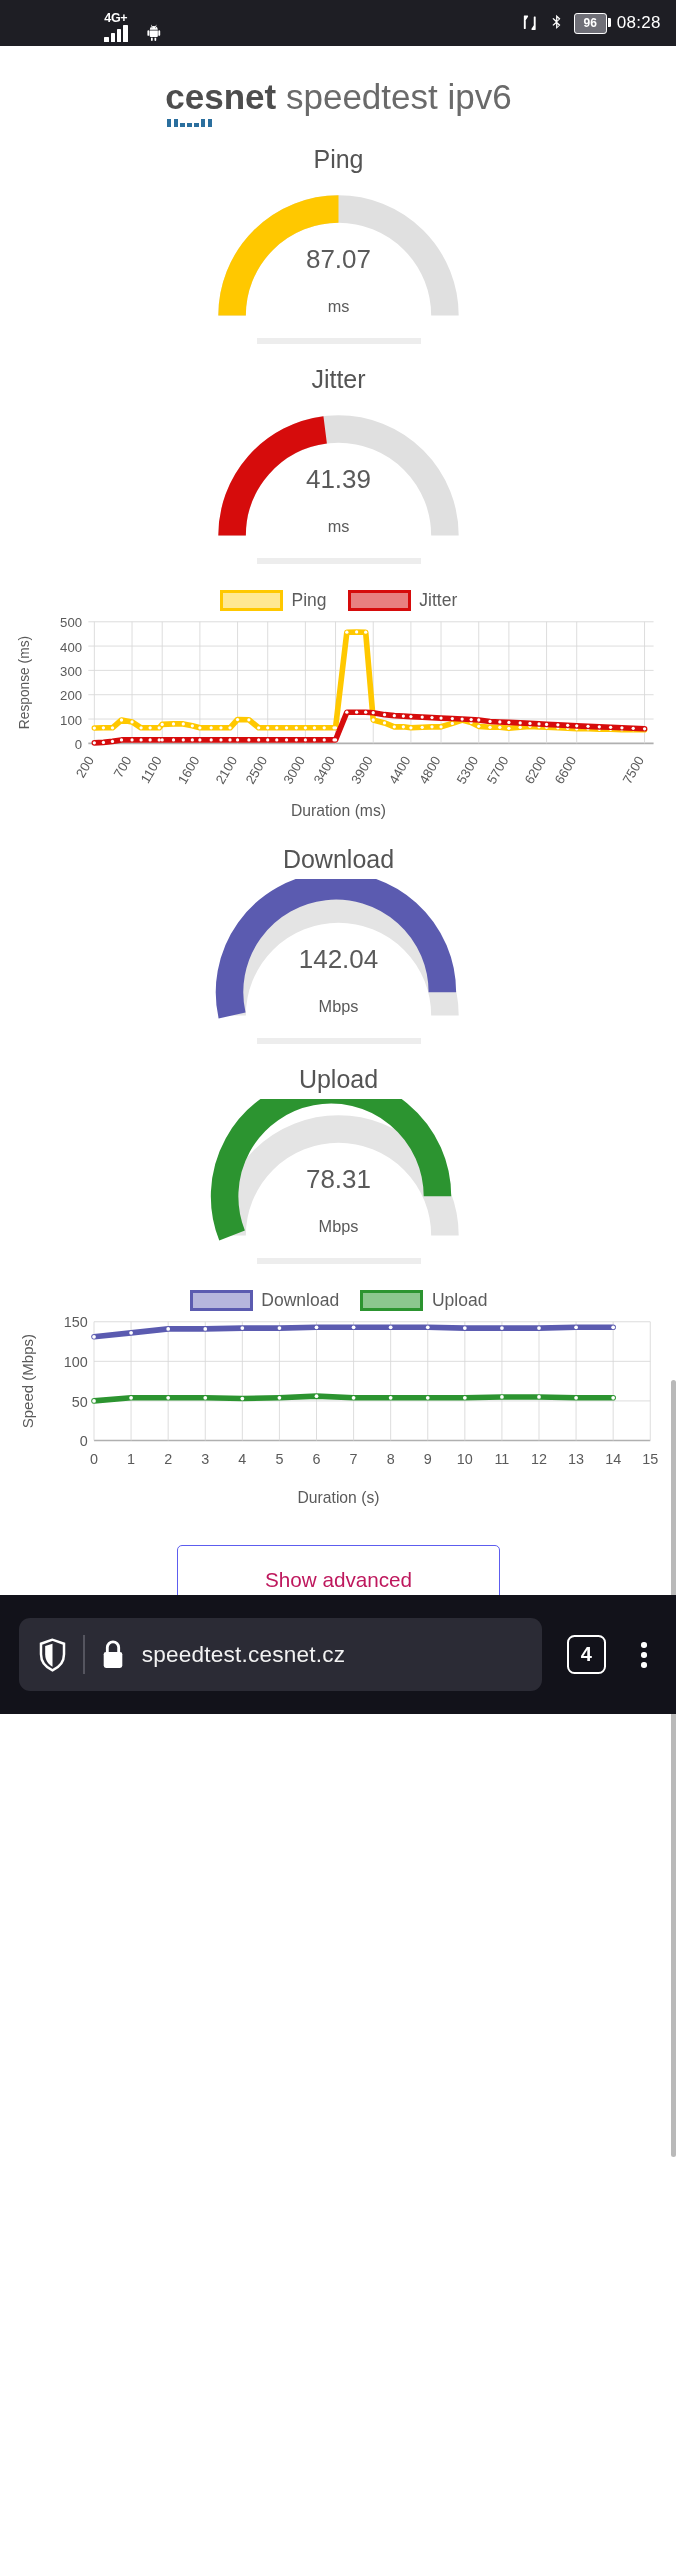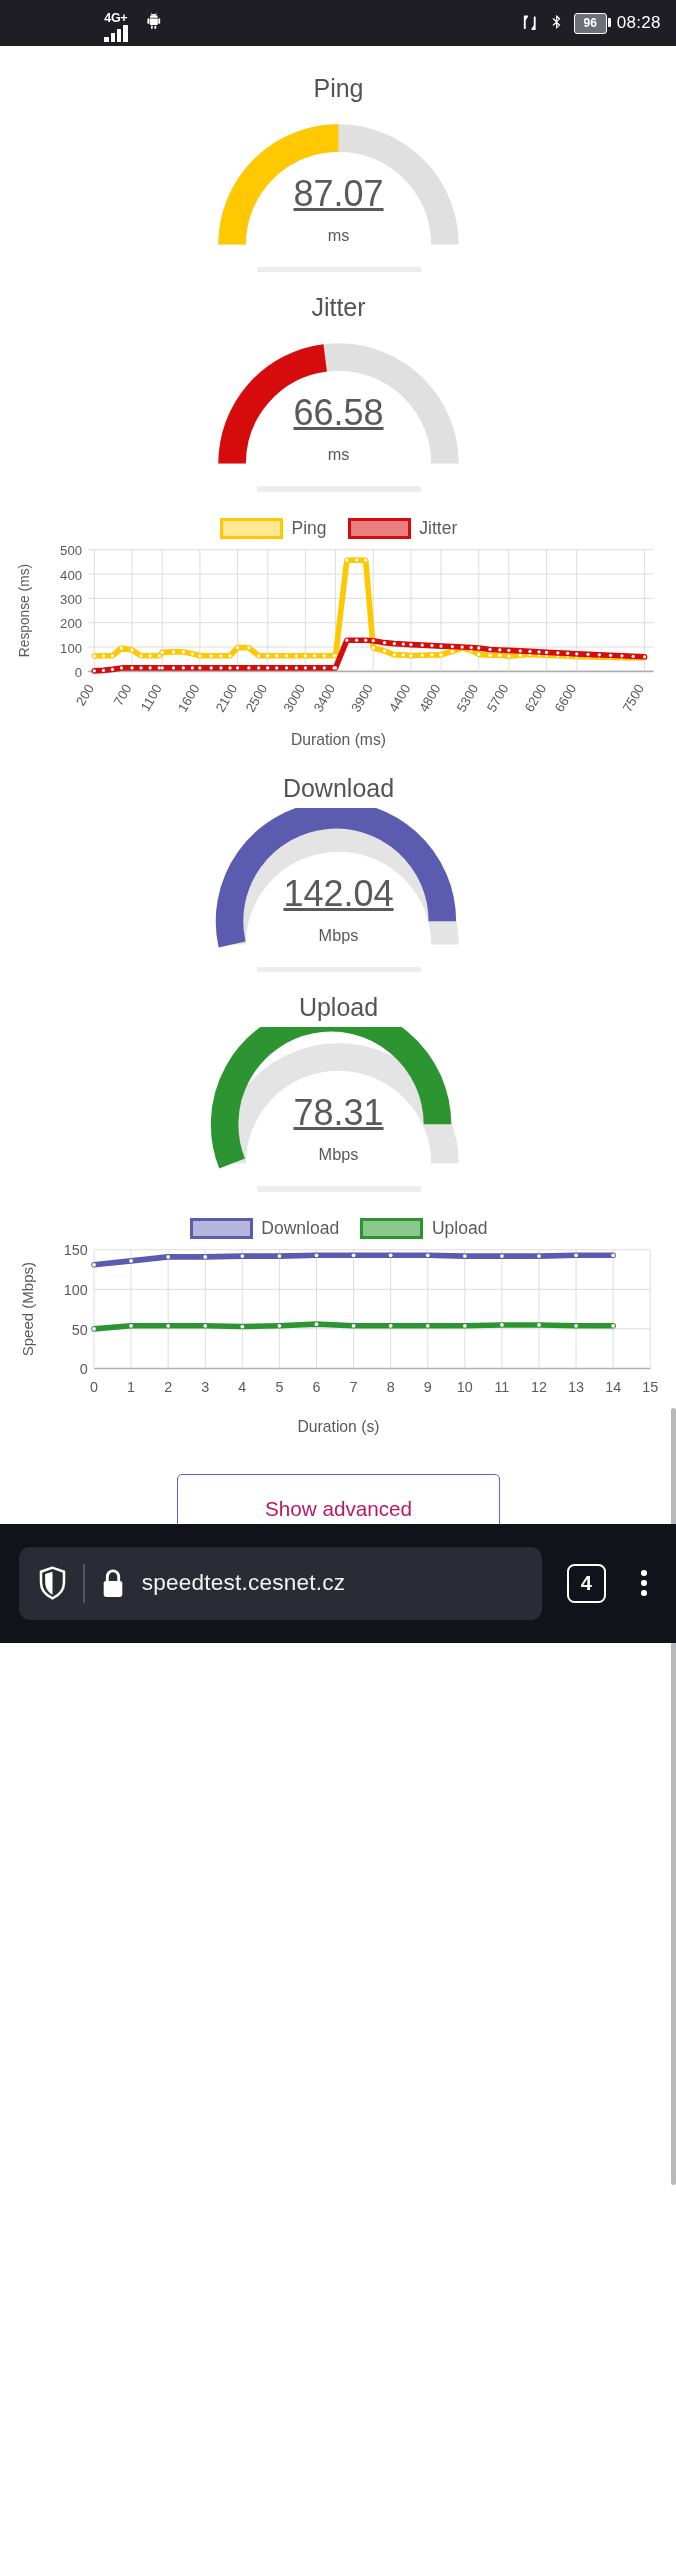--- a/index.html
+++ b/index.html
@@ -11,21 +11,21 @@
   }
 
   
   .statusbar {
     height: 46px; width: 677px;
     background: #1e1e24;
     display: flex; align-items: center;
     padding: 0 16.3px;
     color: #ffffff;
   }
-  .sb-left { display: flex; gap: 19px; padding-left: 88px; margin-top: 7px; }
+  .sb-left { display: flex; align-items: flex-end; gap: 19px; padding-left: 88px; margin-top: 7px; }
   .sb-right { margin-left: auto; display: flex; align-items: center; gap: 10px; }
   .net-label { font-size: 12.5px; font-weight: bold; line-height: 1; letter-spacing: -0.3px;}
   .sig-wrap { display:flex; flex-direction:column; align-items:flex-start; }
   .bars { display: flex; align-items: flex-end; gap: 1.9px; height: 17.5px; }
   .bars i { display:block; width: 4.4px; background:#fff; border-radius:0.6px; }
   .bars i:nth-child(1){height:4.4px;}
   .bars i:nth-child(2){height:8.1px;}
   .bars i:nth-child(3){height:12.5px;}
   .bars i:nth-child(4){height:17px;}
   .battpill {
@@ -71,21 +71,21 @@
 
   
   .gauge-block { width:677px; display:flex; flex-direction:column; align-items:center; }
   .gauge-title { font-size: 25px; color:#545454; margin-bottom: 5px; }
   .gauge {
     position: relative; width: 263px; height: 149px; overflow:hidden;
   }
   .gauge svg { display:block; }
   .gauge-val {
     position:absolute; left:0; right:0; top: 65px;
-    text-align:center; font-size: 36px; color:#5a5a5a;text-decoration:underline;
+    text-align:center; font-size: 26px; color:#5a5a5a;
   }
   .gauge-unit {
     position:absolute; left:0; right:0; top: 118px;
     text-align:center; font-size: 16.3px; color:#5a5a5a;
   }
   .gauge-bar { width: 164px; height: 5.6px; background:#ededed; margin-top: 10px; }
 
   
   .chart-block { width:677px; position:relative; }
   .chart-legend {
@@ -163,20 +163,34 @@
       <span>96</span>
     </div>
     <span class="clock">08:28</span>
   </div>
 </div>
 
 <div class="page">
 
   <div class="pg-scroll" style="top:1334px; height:777px;"></div>
 
+  <div class="logo-row">
+    <div class="logo">
+      <span class="b">cesnet</span><span class="l"> speedtest ipv6</span>
+      <span class="dots">
+        <i class="t"></i>
+          <i class="t"></i>
+          <i class="s"></i>
+          <i class="s"></i>
+          <i class="s"></i>
+          <i class="t"></i>
+          <i class="t"></i>
+      </span>
+    </div>
+  </div>
 
 
   <div class="gauge-block" style="margin-top:27.6px;">
     <div class="gauge-title">Ping</div>
     <div class="gauge">
       <svg width="263" height="149" viewBox="0 0 420 238">
         <path d="M 40 218 A 170 170 0 0 1 380 218" fill="none" stroke="#e0e0e0" stroke-width="44"></path>
         <path id="g0arc" d="M 40 218 A 170 170 0 0 1 210.00 48.00" fill="none" stroke="#ffc800" stroke-width="44"></path>
       </svg>
       <div class="gauge-val">87.07</div>
@@ -185,21 +199,21 @@
     <div class="gauge-bar"></div>
   </div>
 
   <div class="gauge-block" style="margin-top:21px;">
     <div class="gauge-title">Jitter</div>
     <div class="gauge">
       <svg width="263" height="149" viewBox="0 0 420 238">
         <path d="M 40 218 A 170 170 0 0 1 380 218" fill="none" stroke="#e0e0e0" stroke-width="44"></path>
         <path id="g1arc" d="M 40 218 A 170 170 0 0 1 188.69 49.34" fill="none" stroke="#d60c0c" stroke-width="44"></path>
       </svg>
-      <div class="gauge-val">66.58</div>
+      <div class="gauge-val">41.39</div>
       <div class="gauge-unit">ms</div>
     </div>
     <div class="gauge-bar"></div>
   </div>
 
   <div class="chart-block" style="margin-top:26px;">
     <div class="chart-legend">
       <div class="leg">
         <span class="swatch" style="border-color:#ffc800; background:#ffe893;"></span>
         <span class="leg-txt">Ping</span>

